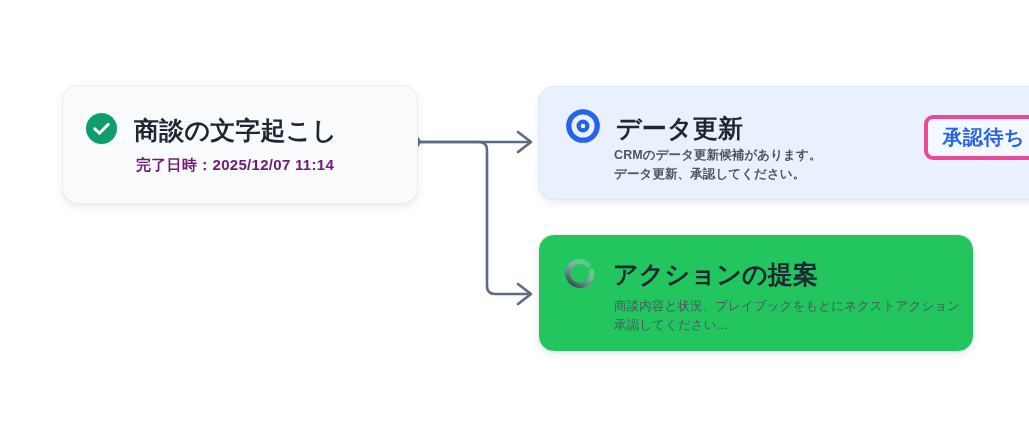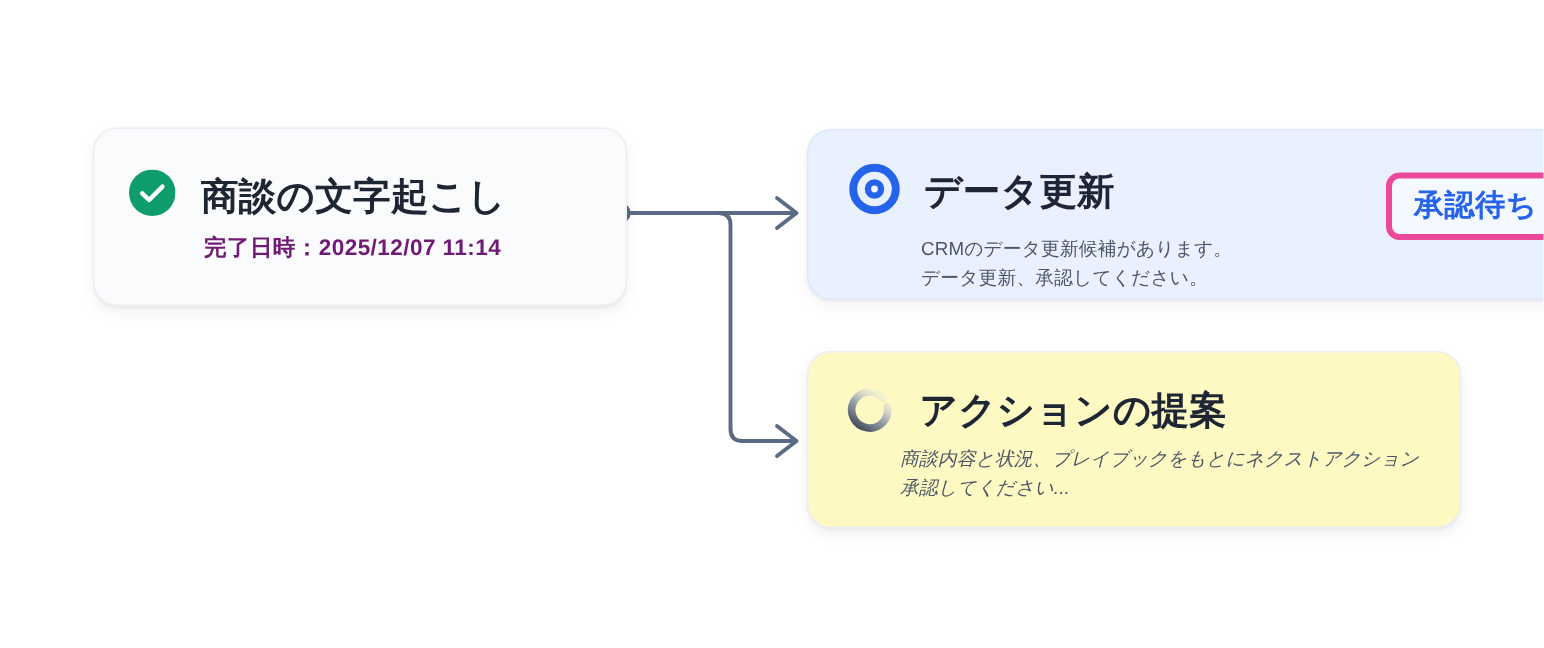--- a/index.html
+++ b/index.html
@@ -48,21 +48,21 @@
     border: 1px solid #dbe8fd;
     box-shadow: 0 1px 2px rgba(16, 24, 40, 0.04),
                 0 4px 10px rgba(16, 24, 40, 0.05);
   }
 
   .card-loading {
     left: 538px;
     top: 234px;
     width: 436px;
     height: 118px;
-    background: #fef9c3;
+    background: #22c55e;
     border: 1px solid #eceef1;
     box-shadow: 0 1px 2px rgba(16, 24, 40, 0.05),
                 0 4px 10px rgba(16, 24, 40, 0.06);
   }
 
   
   .card-row {
     position: absolute;
     display: flex;
     align-items: center;
@@ -101,26 +101,26 @@
   }
 
   
   .card-done .card-row { left: 23px; top: 27px; }
   .card-done .card-icon { margin-right: 17px; }
   .card-done .card-sub { left: 73px; top: 70px; }
 
   
   .card-approval .card-row { left: 27px; top: 22px; }
   .card-approval .card-icon { margin-right: 16px; }
-  .card-approval .card-body { left: 75px; top: 70px; width: 300px; }
+  .card-approval .card-body { left: 75px; top: 59px; width: 300px; font-weight: bold; }
 
   
   .card-loading .card-row { left: 25px; top: 22px; }
   .card-loading .card-icon { margin-right: 15px; }
-  .card-loading .card-body { left: 61px; top: 62px; width: 350px; font-style: italic; }
+  .card-loading .card-body { left: 75px; top: 62px; width: 350px; }
 
   
   .badge {
     position: absolute;
     right: 20px;
     top: 28px;
     box-sizing: border-box;
     padding: 8px 15px 9px 15px;
     border: 4px solid #ec4899;
     border-radius: 9px;

